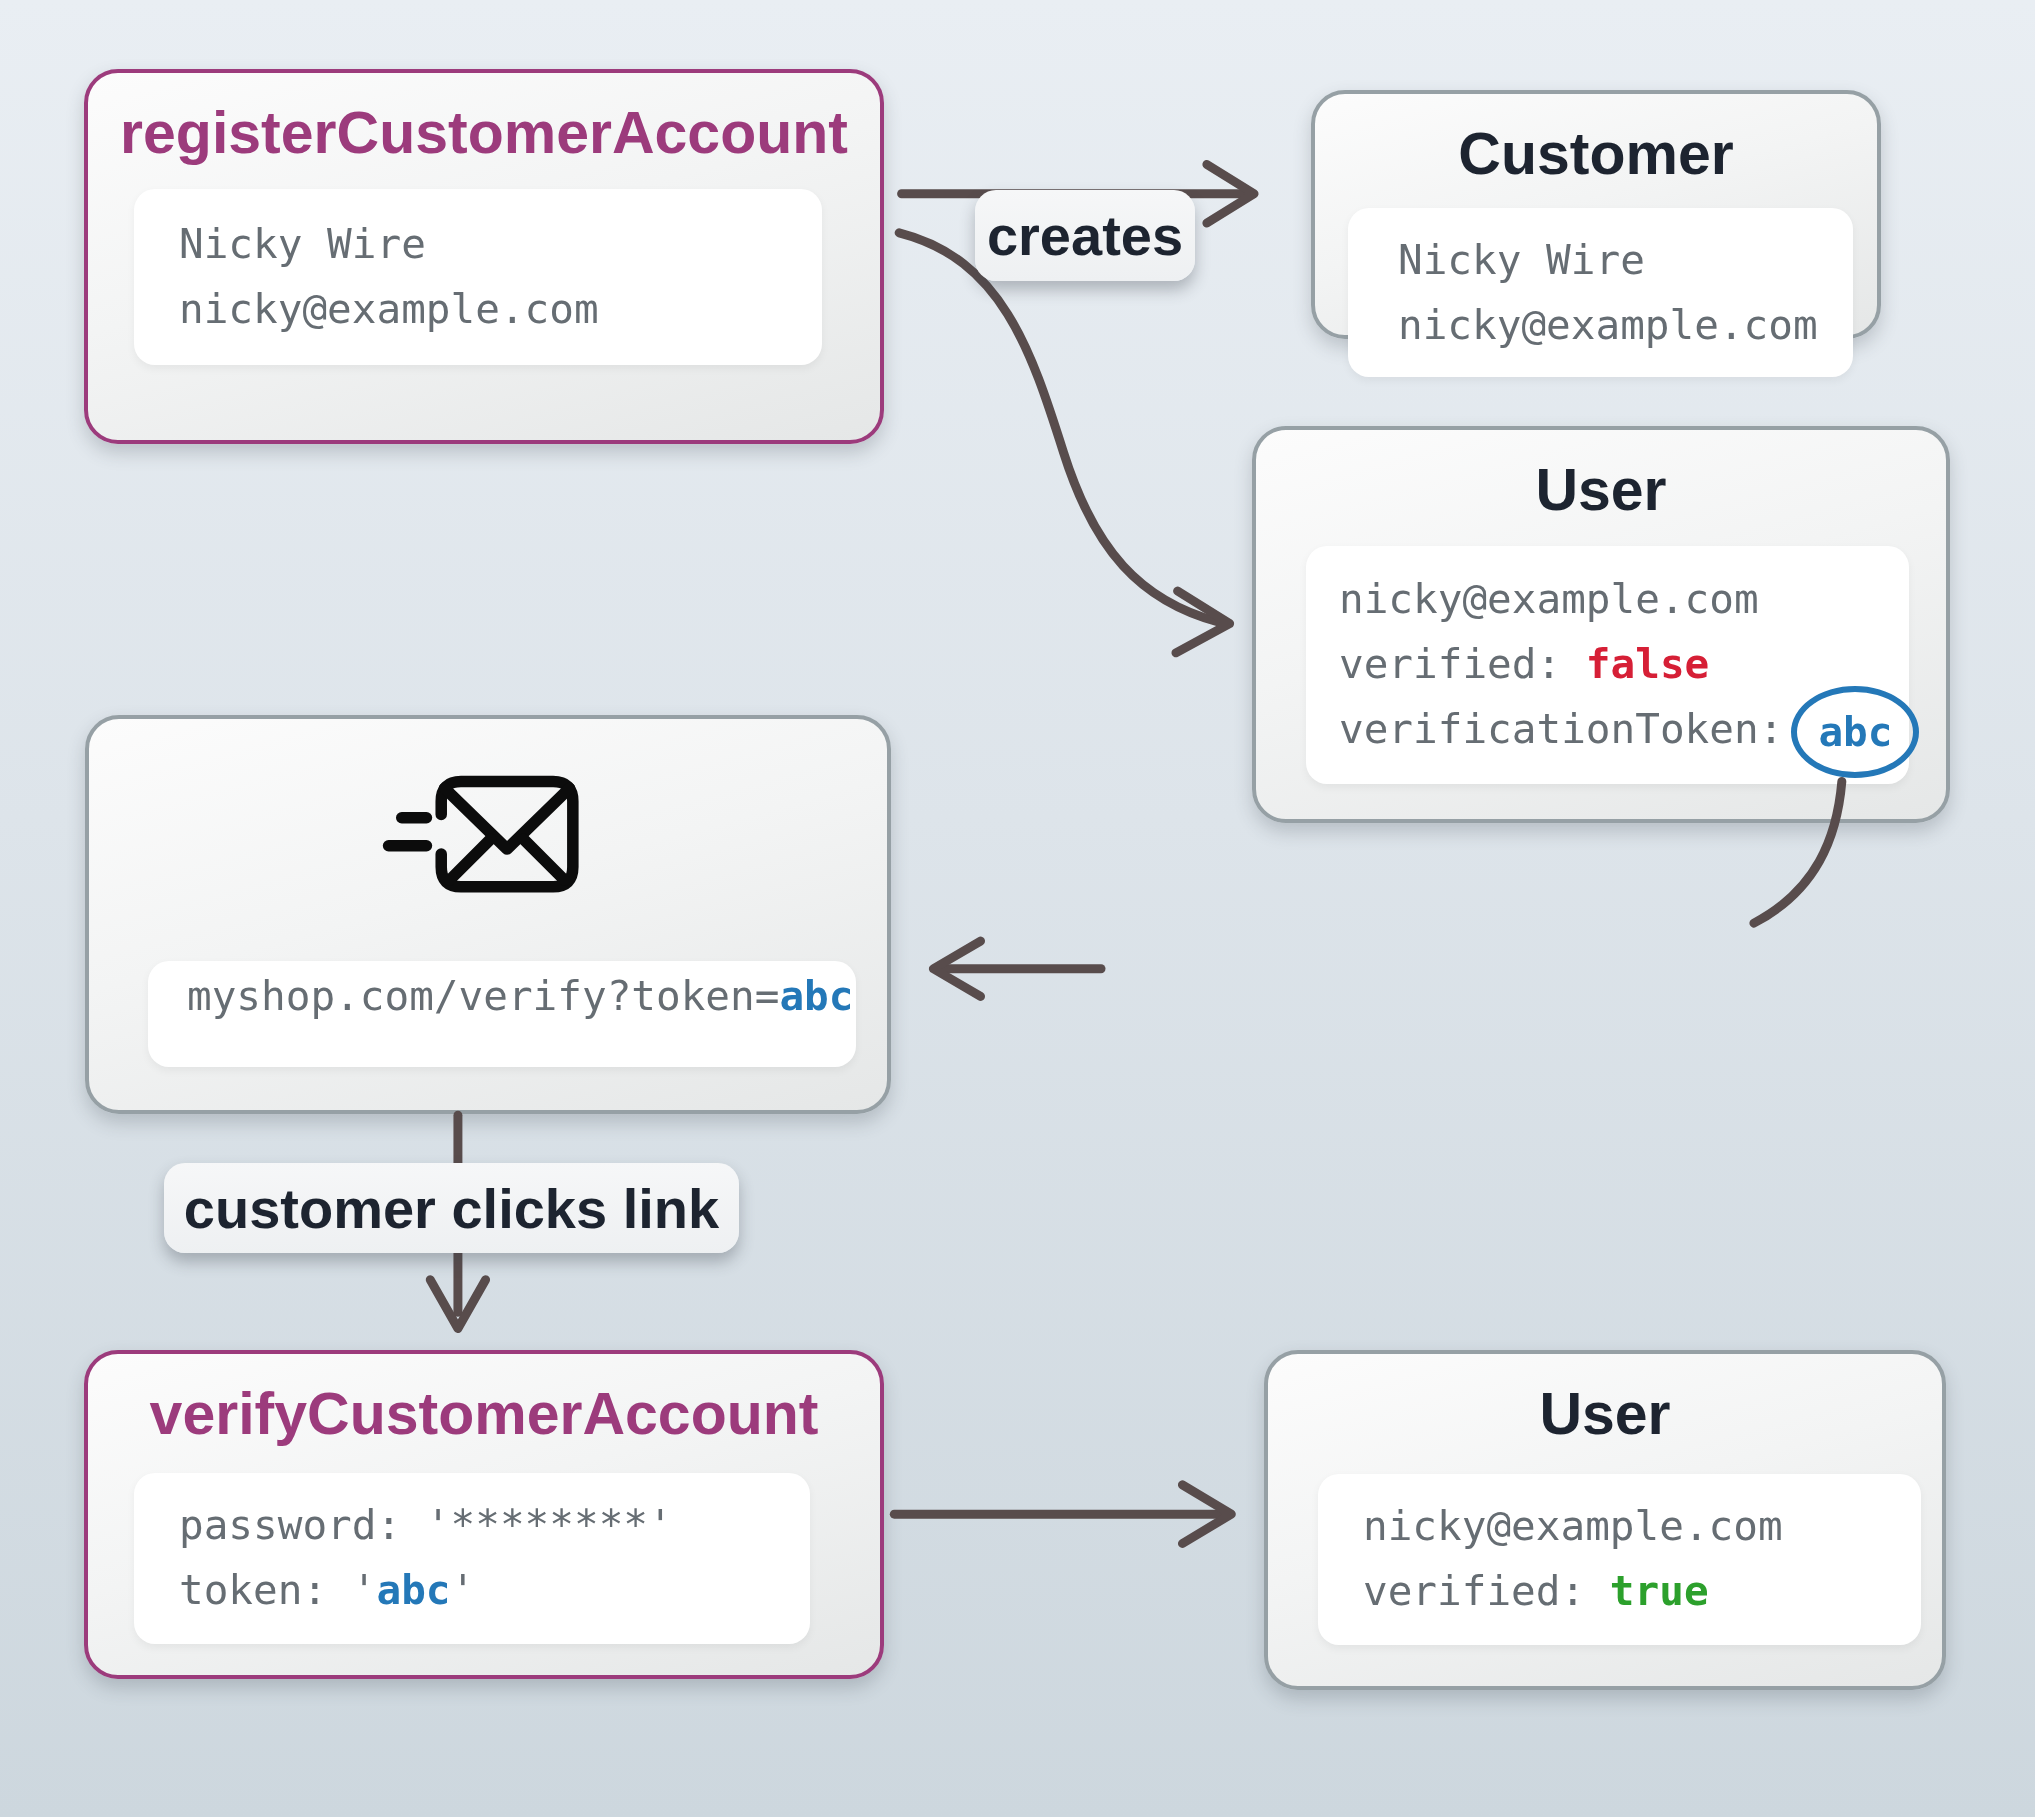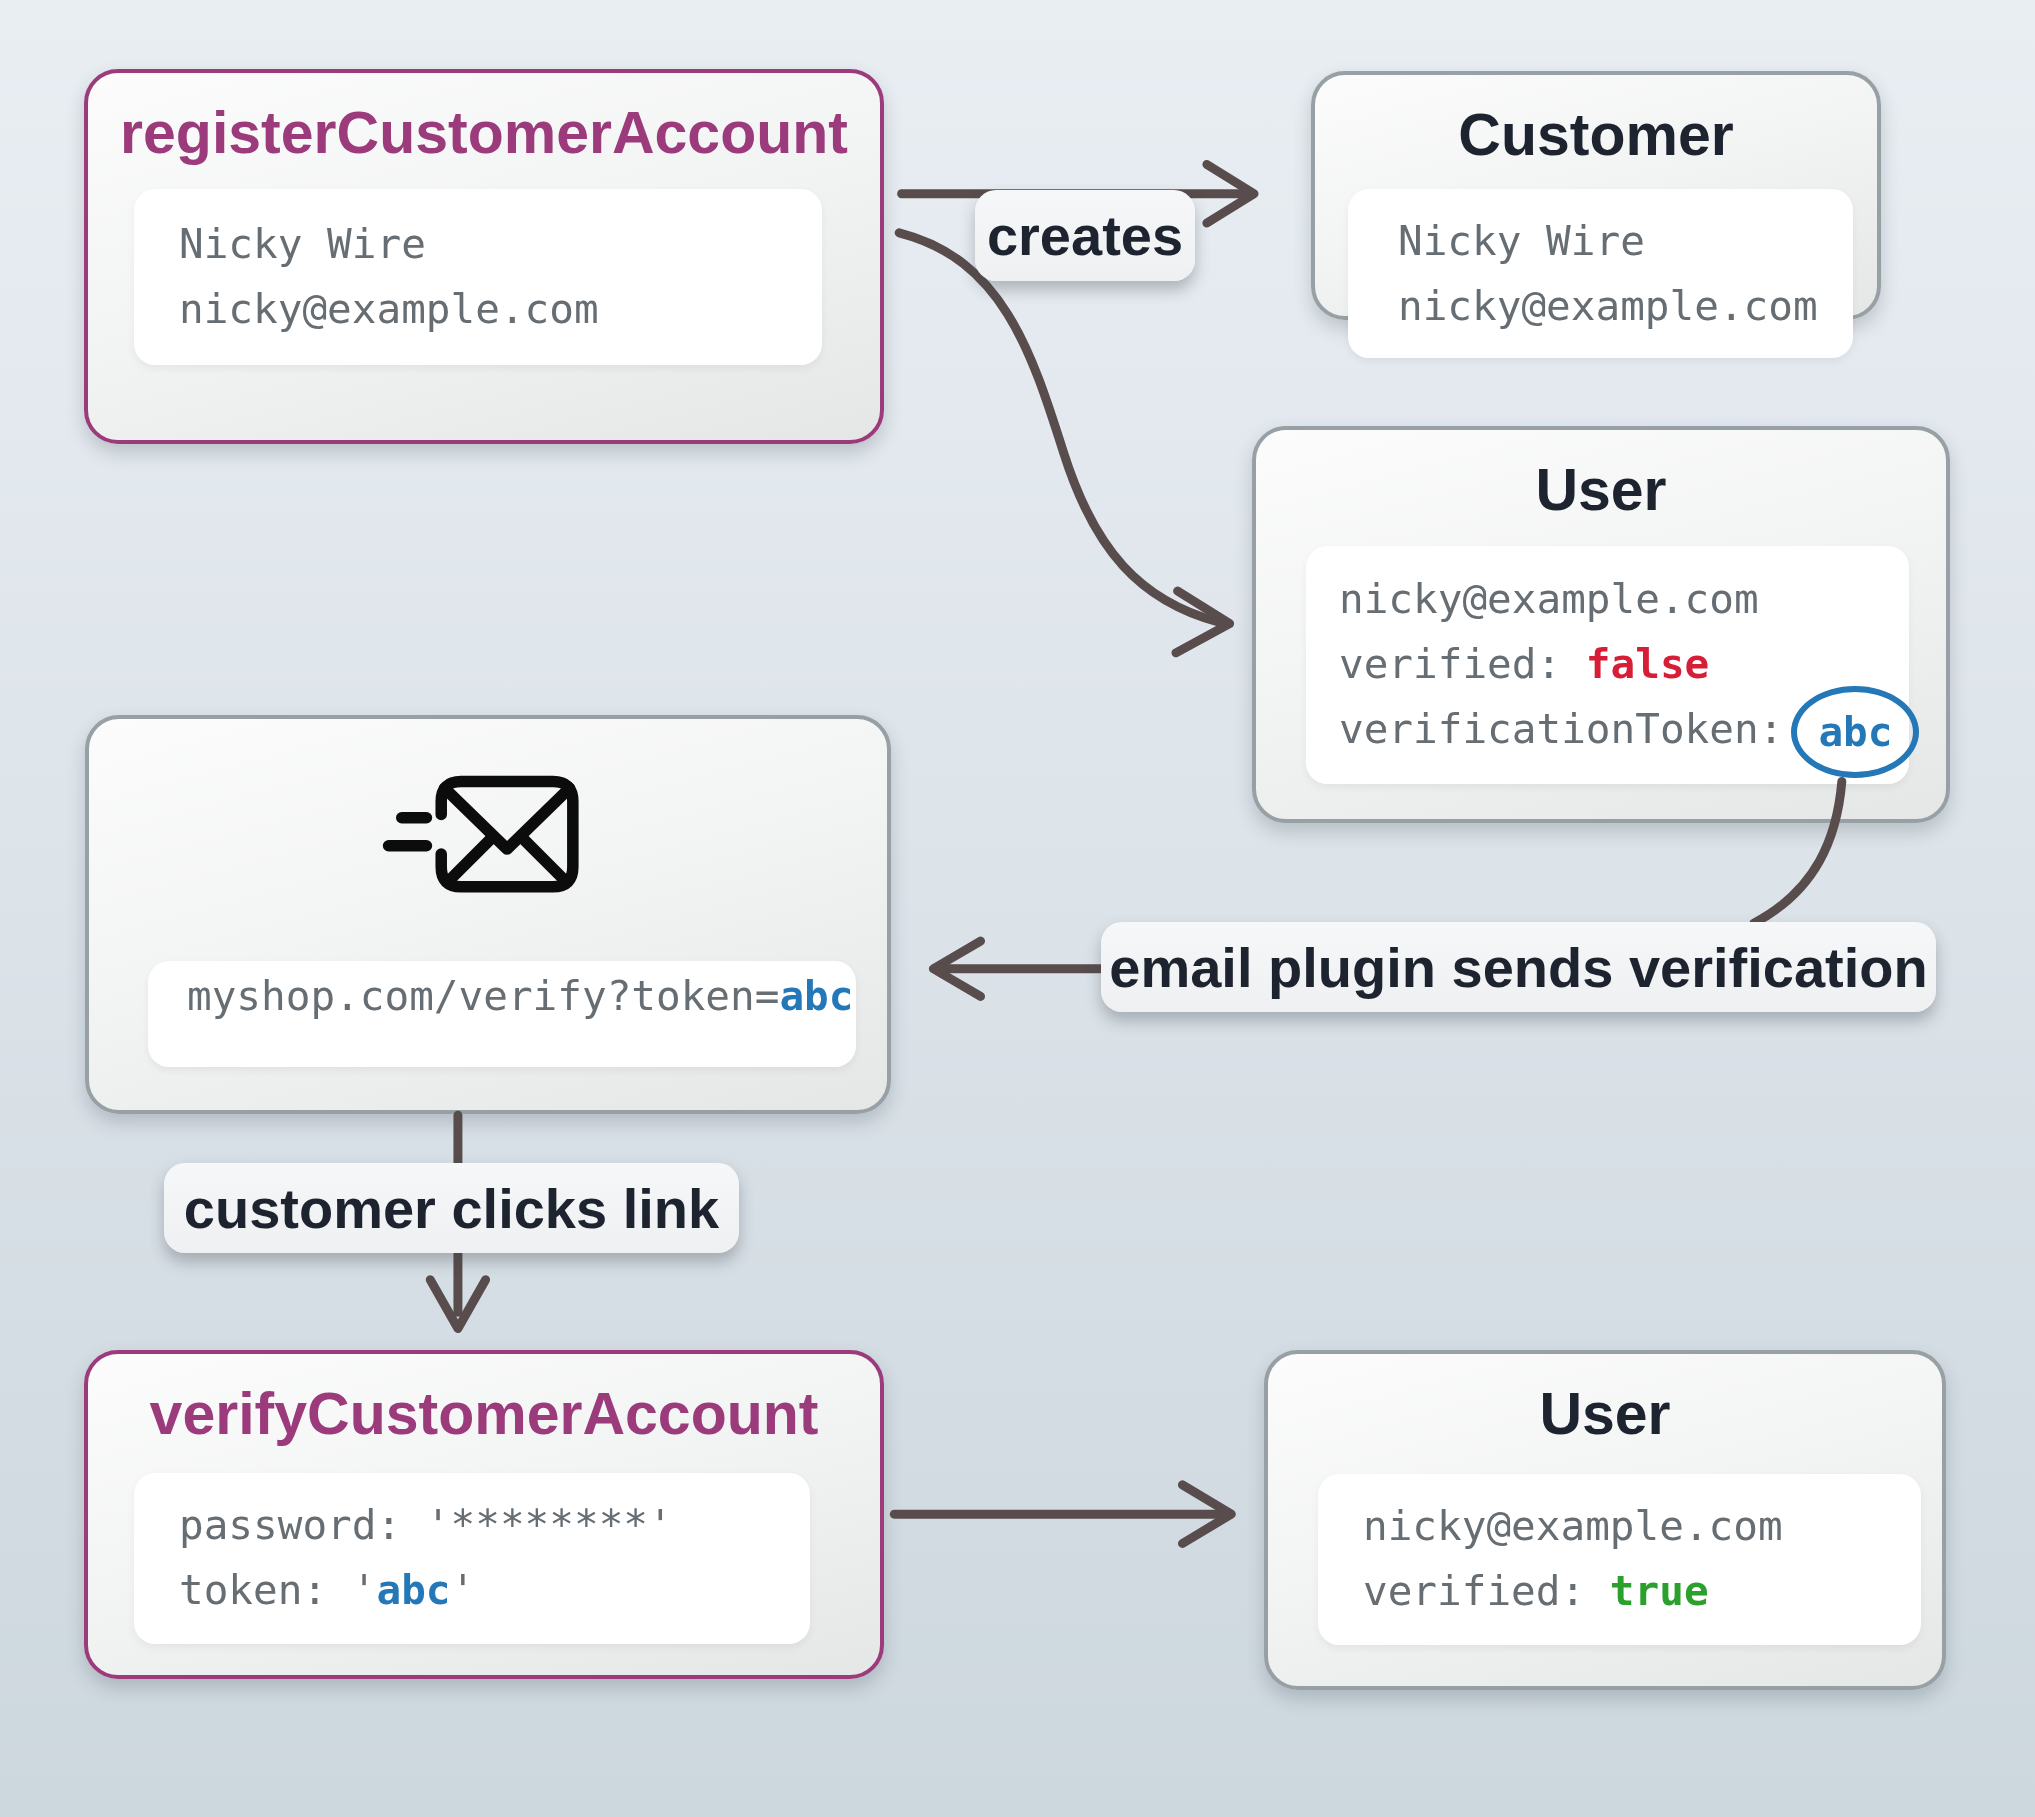--- a/index.html
+++ b/index.html
@@ -63,21 +63,21 @@
     border:6.5px solid var(--token-blue);
     border-radius:50%;
     padding:19.5px 21px;
     margin:-36px 0 -36px 8.1px;
     line-height:41px;
   }
 
   #box-register{left:84px;top:69px;width:800px;height:375px;}
   #box-register .code-box{left:46px;top:116px;width:688px;height:176px;padding:23px 0 0 45px;}
 
-  #box-customer{left:1311px;top:71px;width:570px;height:249px;}
+  #box-customer{left:1311px;top:90px;width:570px;height:249px;}
   #box-customer .code-box{left:33px;top:114px;width:505px;height:169px;padding:19.5px 0 0 50px;}
 
   #box-user1{left:1252px;top:426px;width:698px;height:397px;}
   #box-user1 .code-box{left:50px;top:116px;width:603px;height:238px;padding:21px 0 0 33px;}
 
   #box-email{left:85px;top:715px;width:806px;height:399px;}
   #box-email .envelope{position:absolute;left:293px;top:47px;width:204px;height:143px;}
   #box-email .code-box{left:59px;top:242px;width:708px;height:106px;padding:3px 0 0 39px;}
 
   #box-verify{left:84px;top:1350px;width:800px;height:329px;}
@@ -187,17 +187,16 @@
     <path class="arrow-head" d="M 1204 1156 L 1146 1190 L 1204 1224"></path>
 
     <path class="arrow-line" d="M 562 1370 V 1612"></path>
     <path class="arrow-head" d="M 528 1572 L 562 1632 L 596 1572"></path>
 
     <path class="arrow-line" d="M 1098 1860 H 1502"></path>
     <path class="arrow-head" d="M 1452 1824 L 1512 1860 L 1452 1896"></path>
   </svg>
 
   <div class="pill" id="pill-creates">creates</div>
-  <div class="pill" id="pill-email-plugin">email plugin sends verification</div>
   <div class="pill" id="pill-clicks">customer clicks link</div>
 
 </div>
 
 
 </body></html>

